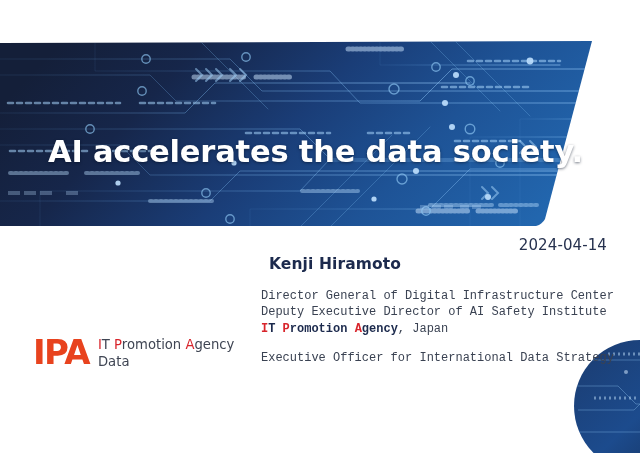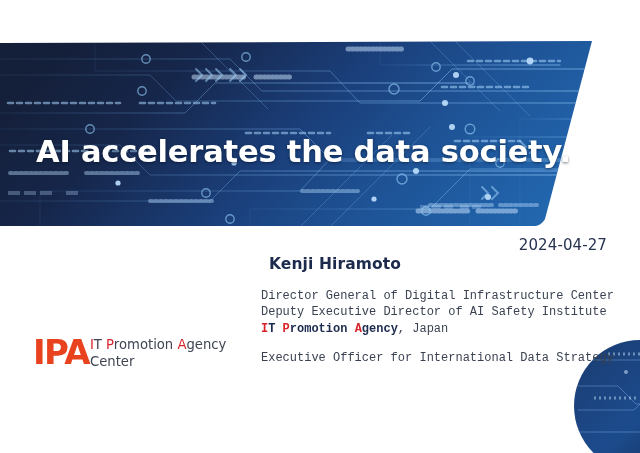--- a/index.html
+++ b/index.html
@@ -27,21 +27,21 @@
     left: 0;
     top: 41px;
     width: 640px;
     height: 185px;
     overflow: hidden;
   }
   #hero svg { display: block; }
 
   #hero-title {
     position: absolute;
-    left: 36px;
+    left: 48px;
     top: 93px;
     color: #ffffff;
     font-size: 30.5px;
     font-weight: bold;
     letter-spacing: -0.2px;
     white-space: nowrap;
     text-shadow: 0 1px 3px rgba(4,14,34,0.55);
   }
 
   
@@ -103,21 +103,21 @@
   }
   #ipa-mark {
     font-size: 34px;
     font-weight: bold;
     color: #e8431e;
     letter-spacing: -1.6px;
     line-height: 36px;
     font-family: "DejaVu Sans", "Liberation Sans", sans-serif;
   }
   #ipa-wordmark {
-    margin-left: 1px;
+    margin-left: 9px;
     padding-top: 4px;
   }
   .ipa-word-line {
     font-size: 13.2px;
     line-height: 16.5px;
     color: #3f4553;
     white-space: nowrap;
   }
   .ipa-red { color: #d8242b; }
 </style>
@@ -284,37 +284,37 @@
         <path d="M34,14 L78,14"></path>
       </g>
       <g clip-path="url(#domeClip)" fill="#cfe6fb" fill-opacity="0.55" stroke="none">
         <circle cx="52" cy="32" r="2"></circle>
         <circle cx="104" cy="96" r="2"></circle>
         <rect x="86" y="88" width="7" height="7" fill="none" stroke="#bcdcf8" stroke-opacity="0.5" stroke-width="0.9"></rect>
       </g>
     </svg>
   </div>
 
-  <div id="date">2024-04-27</div>
+  <div id="date">2024-04-14</div>
 
   <div id="speaker">
     <div id="speaker-name">Kenji Hiramoto</div>
 
     <div class="affil-block">
       <div class="affil-line">Director General of Digital Infrastructure Center</div>
       <div class="affil-line">Deputy Executive Director of AI Safety Institute</div>
       <div class="affil-line org"><span class="red">I</span><span class="nav">T </span><span class="red">P</span><span class="nav">romotion </span><span class="red">A</span><span class="nav">gency</span><span class="reg">, Japan</span></div>
     </div>
 
     <div class="affil-block">
       <div class="affil-line">Executive Officer for International Data Strategy</div>
     </div>
   </div>
 
   <div id="ipa-logo">
     <div id="ipa-mark">IPA</div>
     <div id="ipa-wordmark">
       <div class="ipa-word-line"><span class="ipa-red">I</span><span>T </span><span class="ipa-red">P</span><span>romotion </span><span class="ipa-red">A</span><span>gency</span></div>
-      <div class="ipa-word-line">Center</div>
+      <div class="ipa-word-line">Data</div>
     </div>
   </div>
 
 </div>
 
 </body></html>

